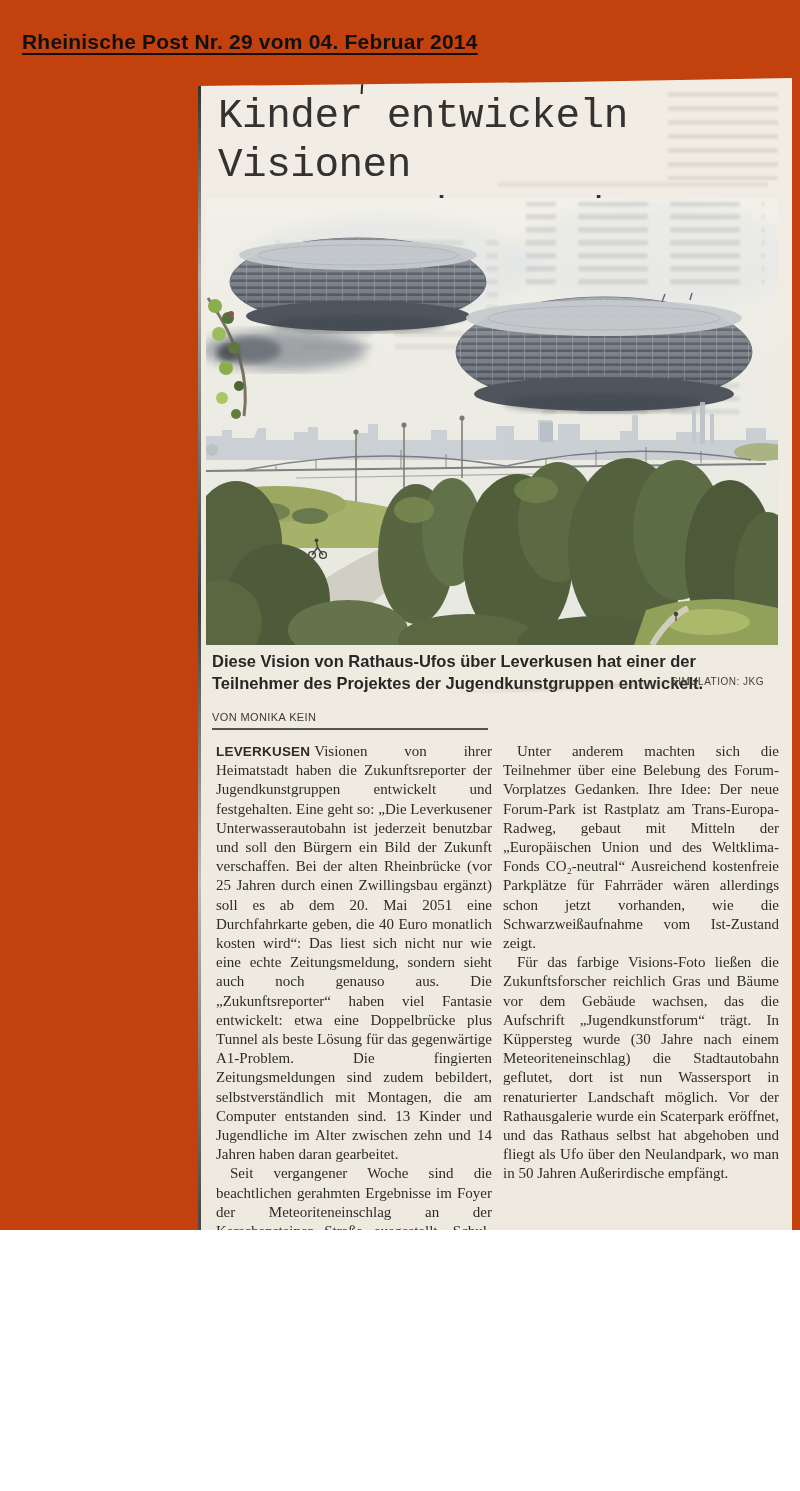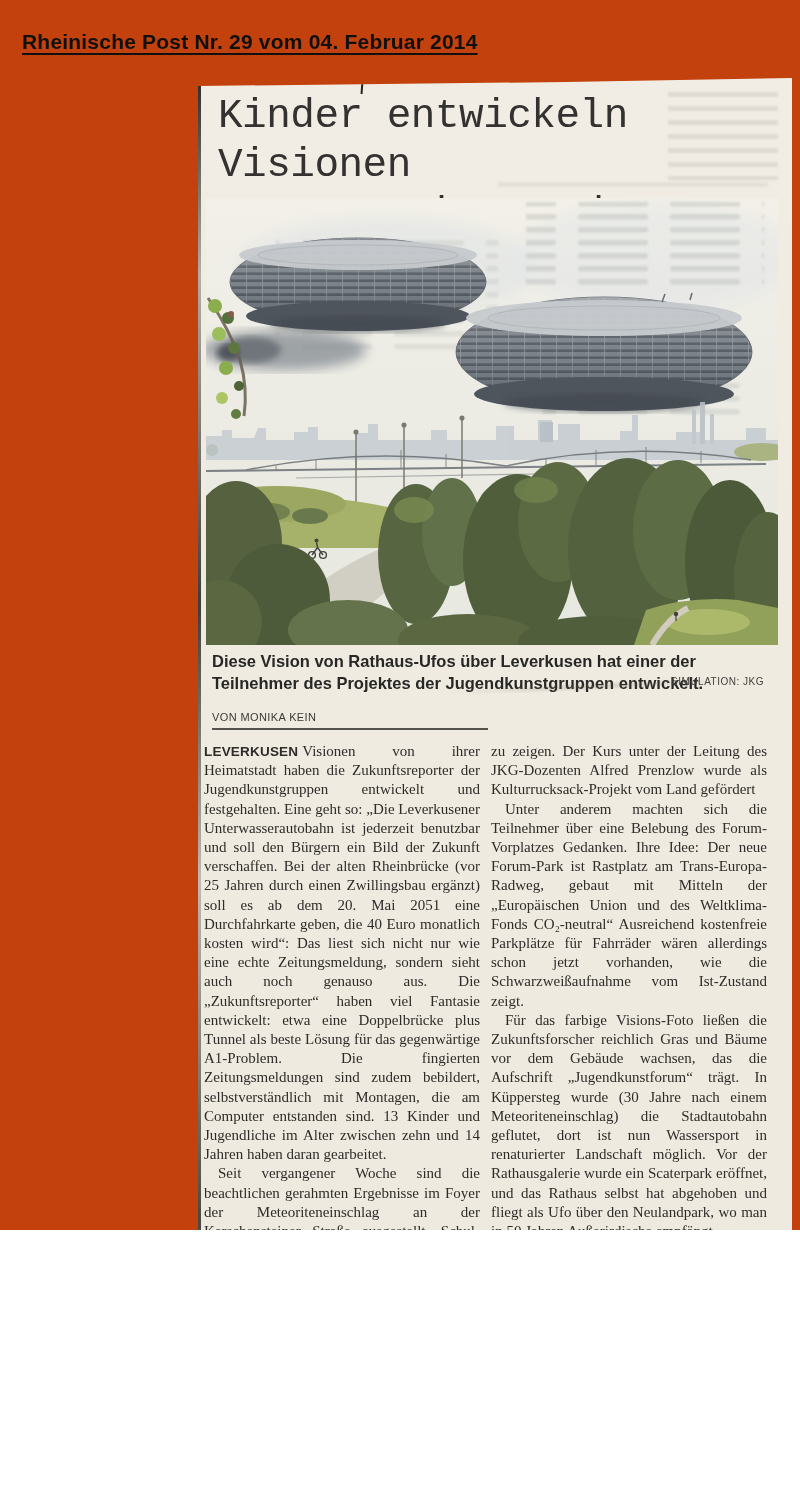--- a/index.html
+++ b/index.html
@@ -24,21 +24,21 @@
   .ghost.g1{left:470px;top:14px;width:110px;height:88px;}
   .ghost.g2{left:300px;top:104px;width:270px;height:14px;opacity:.2;}
   .photo{position:absolute;left:8px;top:120px;width:572px;height:447px;}
   .photo svg{display:block;}
   .caption{position:relative;top:572px;left:14px;width:562px;font-size:16.5px;line-height:22px;
         font-weight:bold;color:#272725;font-family:"Liberation Sans",sans-serif;}
   .credit{position:absolute;right:10px;bottom:1px;font-size:10px;font-weight:normal;
         letter-spacing:.5px;color:#403f3b;}
   .byline{position:absolute;left:14px;top:633px;width:276px;font-size:11px;color:#3a3a36;
         letter-spacing:.4px;border-bottom:2px solid #55534e;padding-bottom:5px;}
-  .columns{position:absolute;left:6px;top:664px;width:566px;height:716px;display:flex;gap:11px;overflow:hidden;}
+  .columns{position:absolute;left:18px;top:664px;width:566px;height:716px;display:flex;gap:11px;overflow:hidden;}
   .col{width:276px;font-family:"Liberation Serif","DejaVu Serif",serif;font-size:15px;line-height:19.2px;
         color:#2e2c29;text-align:justify;hyphens:auto;-webkit-hyphens:auto;}
   .col p{margin:0;}
   .col p.indent{text-indent:14px;}
   .lead-in{font-family:"Liberation Sans",sans-serif;font-weight:bold;font-size:13.5px;
         letter-spacing:.2px;margin-right:4px;}
   .wrinkle{position:absolute;pointer-events:none;}
   .wrinkle.w1{left:230px;top:604px;width:330px;height:9px;transform:rotate(-2.5deg);
         background:radial-gradient(ellipse at center,rgba(120,110,92,.22),transparent 65%);}
   .wrinkle.w2{left:150px;top:1310px;width:220px;height:8px;transform:rotate(2deg);
@@ -230,21 +230,20 @@
     <div class="byline">VON MONIKA KEIN</div>
 
     <div class="columns">
       <div class="col">
         <p>
           <span class="lead-in">LEVERKUSEN</span><span>Visionen von ihrer Heimatstadt haben die Zukunftsreporter der Jugendkunstgruppen entwickelt und festgehalten. Eine geht so: „Die Leverkusener Unterwasserautobahn ist jederzeit benutzbar und soll den Bürgern ein Bild der Zukunft verschaffen. Bei der alten Rheinbrücke (vor 25 Jahren durch einen Zwillingsbau ergänzt) soll es ab dem 20. Mai 2051 eine Durchfahrkarte geben, die 40 Euro monatlich kosten wird“: Das liest sich nicht nur wie eine echte Zeitungsmeldung, sondern sieht auch noch genauso aus. Die „Zukunftsreporter“ haben viel Fantasie entwickelt: etwa eine Doppelbrücke plus Tunnel als beste Lösung für das gegenwärtige A1-Problem. Die fingierten Zeitungsmeldungen sind zudem bebildert, selbstverständlich mit Montagen, die am Computer entstanden sind. 13 Kinder und Jugendliche im Alter zwischen zehn und 14 Jahren haben daran gearbeitet.</span>
         </p>
         <p class="indent">Seit vergangener Woche sind die beachtlichen gerahmten Ergebnisse im Foyer der Meteoriteneinschlag an der Kerschensteiner Straße ausgestellt. Schul- und Kulturdezernent Marc Adomat war so begeistert von der Präsentation, dass er versprach, sie anschließend im Forum</p>
       </div>
       <div class="col">
-        <p>zu zeigen. Der Kurs unter der Leitung des JKG-Dozenten Alfred Prenzlow wurde als Kulturrucksack-Projekt vom Land gefördert</p>
         <p class="indent">Unter anderem machten sich die Teilnehmer über eine Belebung des Forum-Vorplatzes Gedanken. Ihre Idee: Der neue Forum-Park ist Rastplatz am Trans-Europa-Radweg, gebaut mit Mitteln der „Europäischen Union und des Weltklima-Fonds CO₂-neutral“ Ausreichend kostenfreie Parkplätze für Fahrräder wären allerdings schon jetzt vorhanden, wie die Schwarzweißaufnahme vom Ist-Zustand zeigt.</p>
         <p class="indent">Für das farbige Visions-Foto ließen die Zukunftsforscher reichlich Gras und Bäume vor dem Gebäude wachsen, das die Aufschrift „Jugendkunstforum“ trägt. In Küppersteg wurde (30 Jahre nach einem Meteoriteneinschlag) die Stadtautobahn geflutet, dort ist nun Wassersport in renaturierter Landschaft möglich. Vor der Rathausgalerie wurde ein Scaterpark eröffnet, und das Rathaus selbst hat abgehoben und fliegt als Ufo über den Neulandpark, wo man in 50 Jahren Außerirdische empfängt.</p>
       </div>
     </div>
 
     <div class="wrinkle w1"></div>
     <div class="wrinkle w2"></div>
   </div>
 </div>
 

